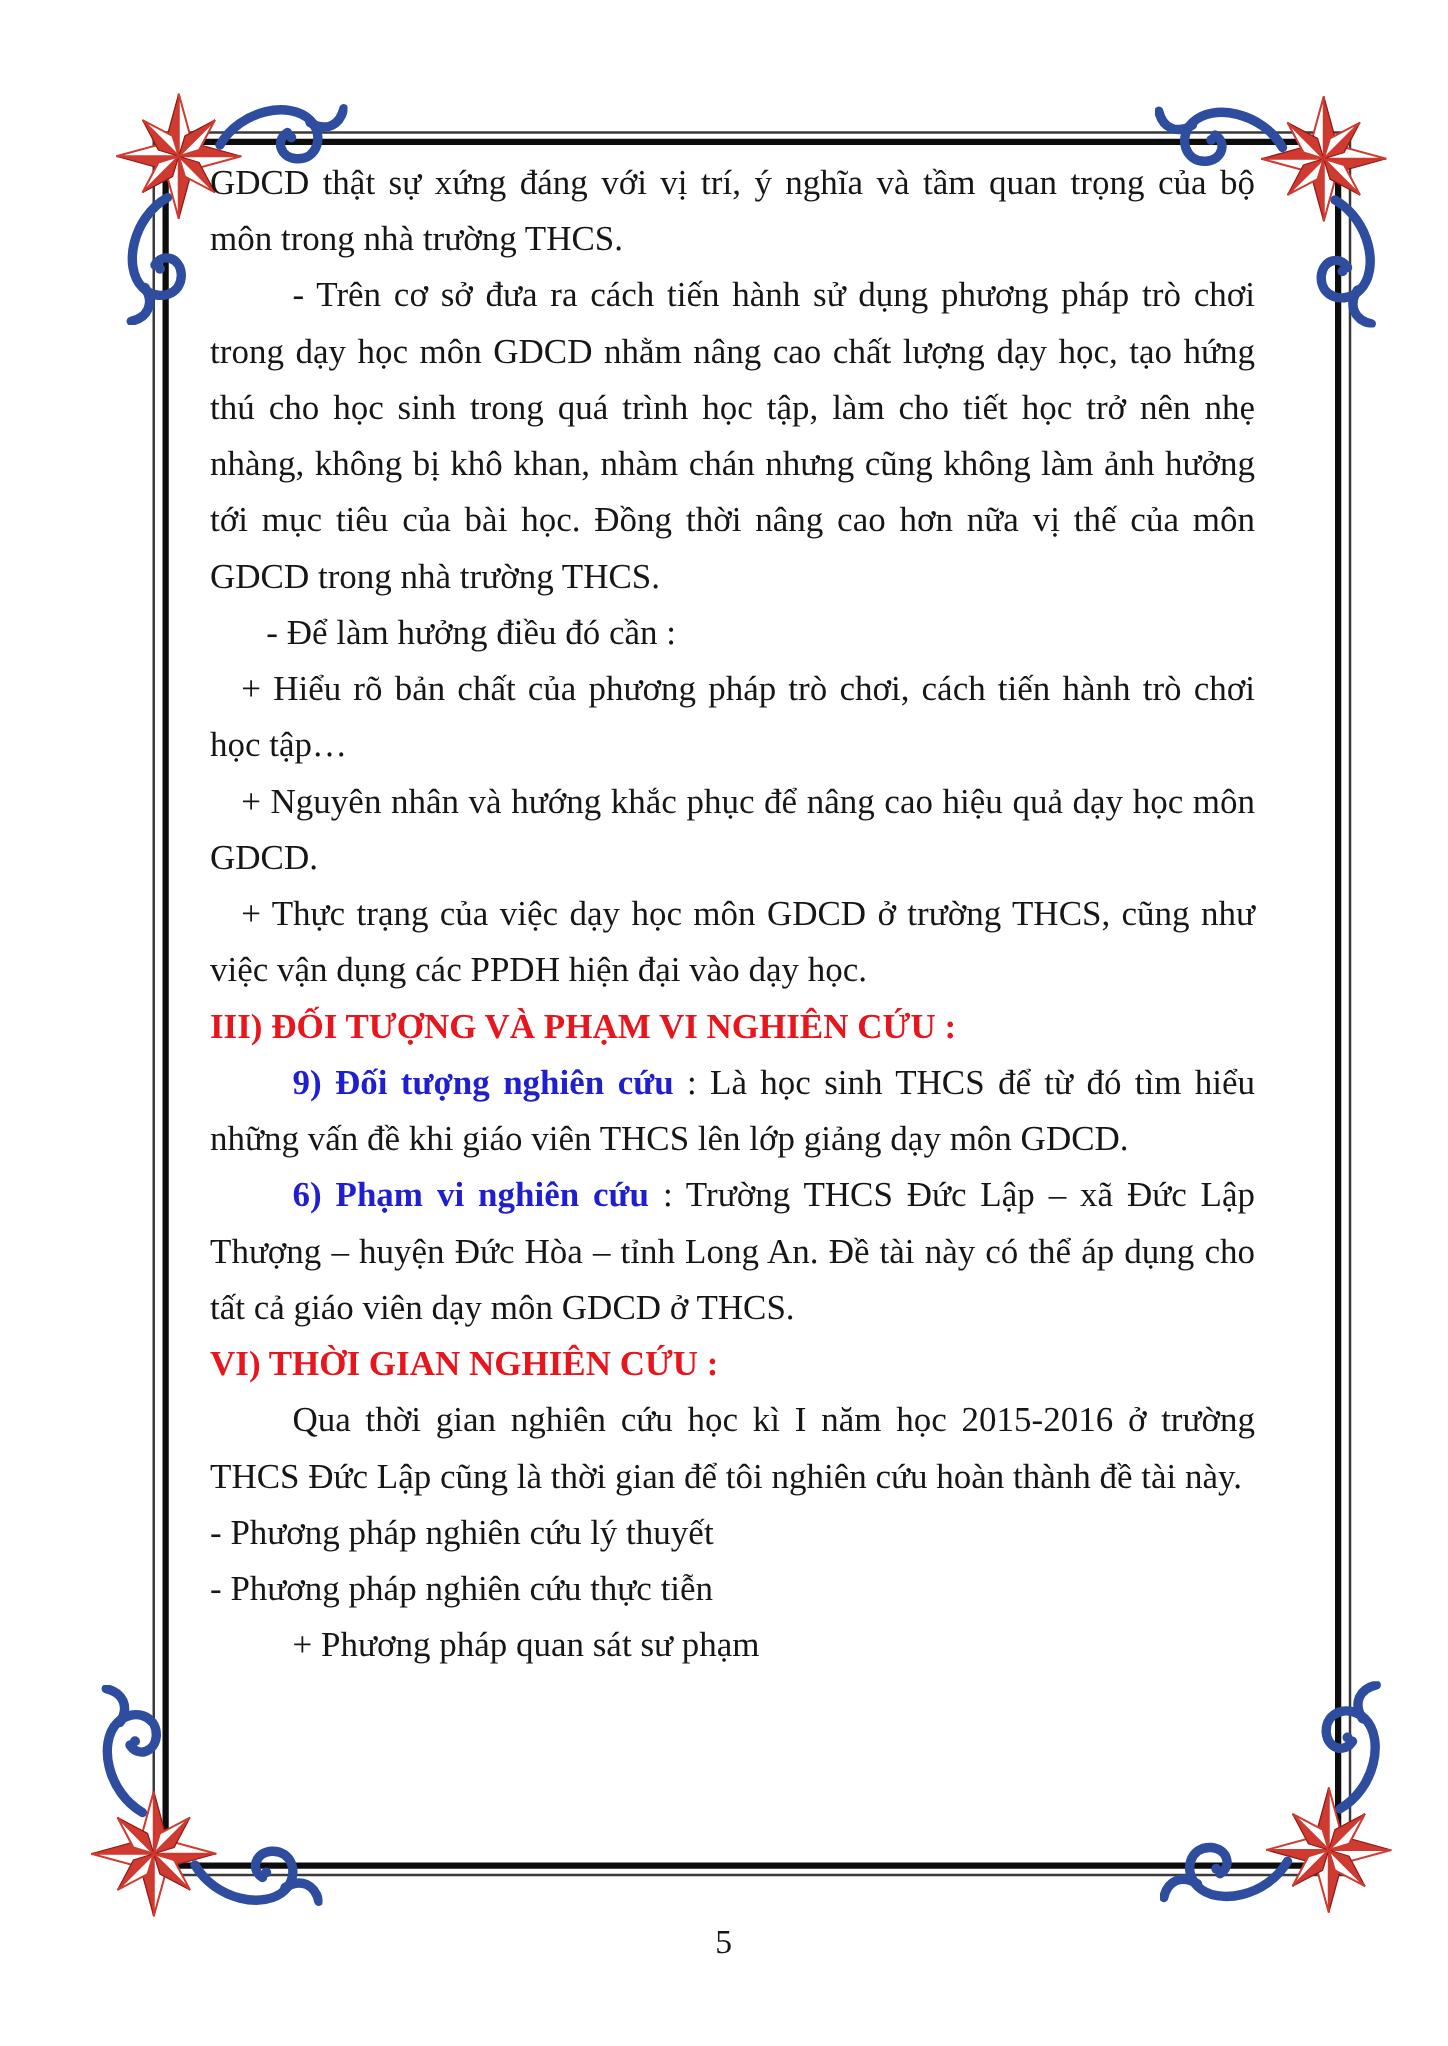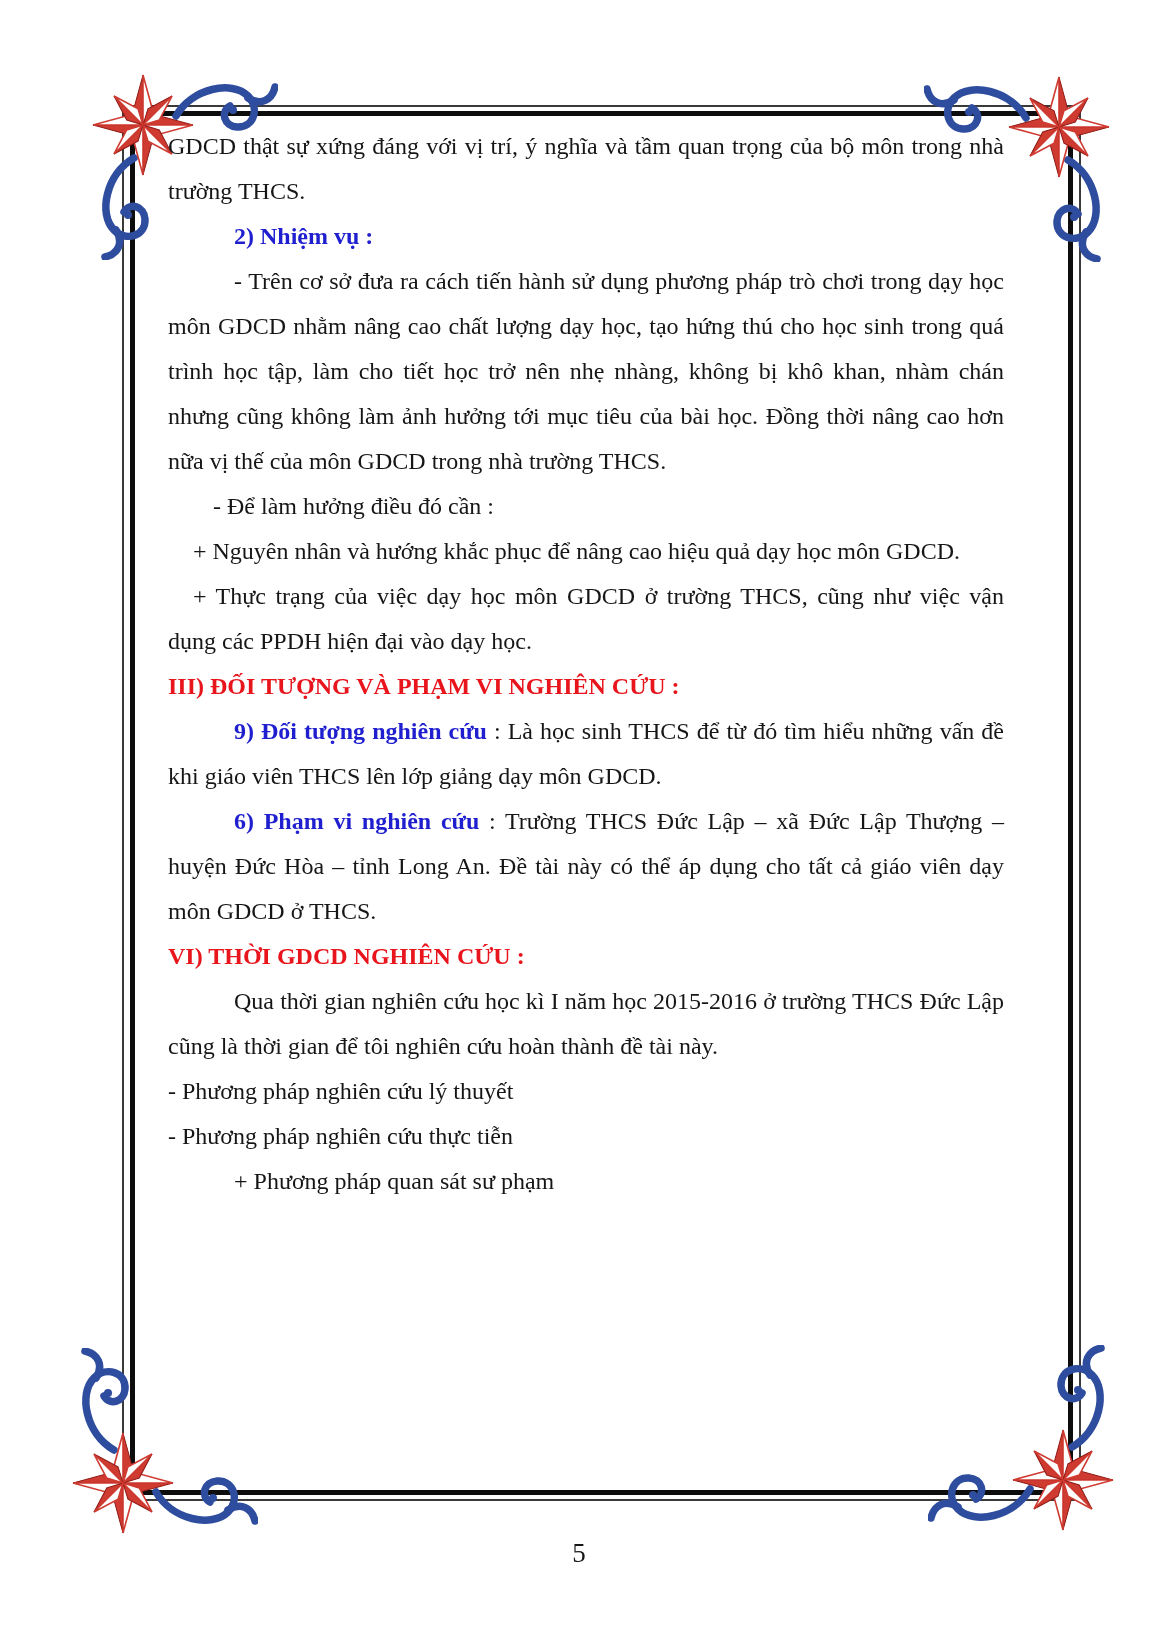--- a/index.html
+++ b/index.html
@@ -13,21 +13,21 @@
     border:2px solid #3a3a3a;box-sizing:border-box;
   }
   .frame-inner{
     position:absolute;left:130px;top:111px;width:943px;height:1384px;
     border:5px solid #0d0d0d;box-sizing:border-box;
   }
   .content{
     position:absolute;left:168px;top:124px;width:836px;
   }
   .content p{
-    margin:0;font-size:24px;line-height:45px;text-align:justify;
+    margin:0;font-size:28px;line-height:45px;text-align:justify;
   }
   p.ind-tab{text-indent:66px;}
   p.ind-mid{text-indent:45px;}
   p.ind-sm{text-indent:25px;}
   .subhead-blue{
     margin:0;font-size:28px;line-height:45px;font-weight:bold;color:#1f1fcf;
     text-indent:66px;
   }
   .lead-blue{font-weight:bold;color:#1f1fcf;}
   .h-red{
@@ -121,31 +121,31 @@
   </div>
 <div class="corner c-br">
     <svg viewBox="0 0 190 190">
       <use href="#corner-orn"></use>
     </svg>
   </div>
 
 <div class="content">
   <p>GDCD thật sự xứng đáng với vị trí, ý nghĩa và tầm quan trọng của bộ môn trong nhà trường THCS.</p>
 
-  <p class="subhead-blue">2) Nhiệm vụ :</p>
   <p class="ind-tab">- Trên cơ sở đưa ra cách tiến hành sử dụng phương pháp trò chơi trong dạy học môn GDCD nhằm nâng cao chất lượng dạy học, tạo hứng thú cho học sinh trong quá trình học tập, làm cho tiết học trở nên nhẹ nhàng, không bị khô khan, nhàm chán nhưng cũng không làm ảnh hưởng tới mục tiêu của bài học. Đồng thời nâng cao hơn nữa vị thế của môn GDCD trong nhà trường THCS.</p>
   <p class="ind-mid">- Để làm hưởng điều đó cần :</p>
+  <p class="ind-sm">+ Hiểu rõ bản chất của phương pháp trò chơi, cách tiến hành trò chơi học tập…</p>
   <p class="ind-sm">+ Nguyên nhân và hướng khắc phục để nâng cao hiệu quả dạy học môn GDCD.</p>
   <p class="ind-sm">+ Thực trạng của việc dạy học môn GDCD ở trường THCS, cũng như việc vận dụng các PPDH hiện đại vào dạy học.</p>
 
   <p class="h-red">III) ĐỐI TƯỢNG VÀ PHẠM VI NGHIÊN CỨU :</p>
   <p class="ind-tab"><span class="lead-blue">9) Đối tượng nghiên cứu</span><span> : Là học sinh THCS để từ đó tìm hiểu những vấn đề khi giáo viên THCS lên lớp giảng dạy môn GDCD.</span></p>
   <p class="ind-tab"><span class="lead-blue">6) Phạm vi nghiên cứu</span><span> : Trường THCS Đức Lập – xã Đức Lập Thượng – huyện Đức Hòa – tỉnh Long An. Đề tài này có thể áp dụng cho tất cả giáo viên dạy môn GDCD ở THCS.</span></p>
 
-  <p class="h-red">VI) THỜI GDCD NGHIÊN CỨU :</p>
+  <p class="h-red">VI) THỜI GIAN NGHIÊN CỨU :</p>
   <p class="ind-tab">Qua thời gian nghiên cứu học kì I năm học 2015-2016 ở trường THCS Đức Lập cũng là thời gian để tôi nghiên cứu hoàn thành đề tài này.</p>
 
   <p>- Phương pháp nghiên cứu lý thuyết</p>
   <p>- Phương pháp nghiên cứu thực tiễn</p>
   <p class="ind-tab">+ Phương pháp quan sát sư phạm</p>
 </div>
 
 <div class="page-num">5</div>
 
 </body></html>

